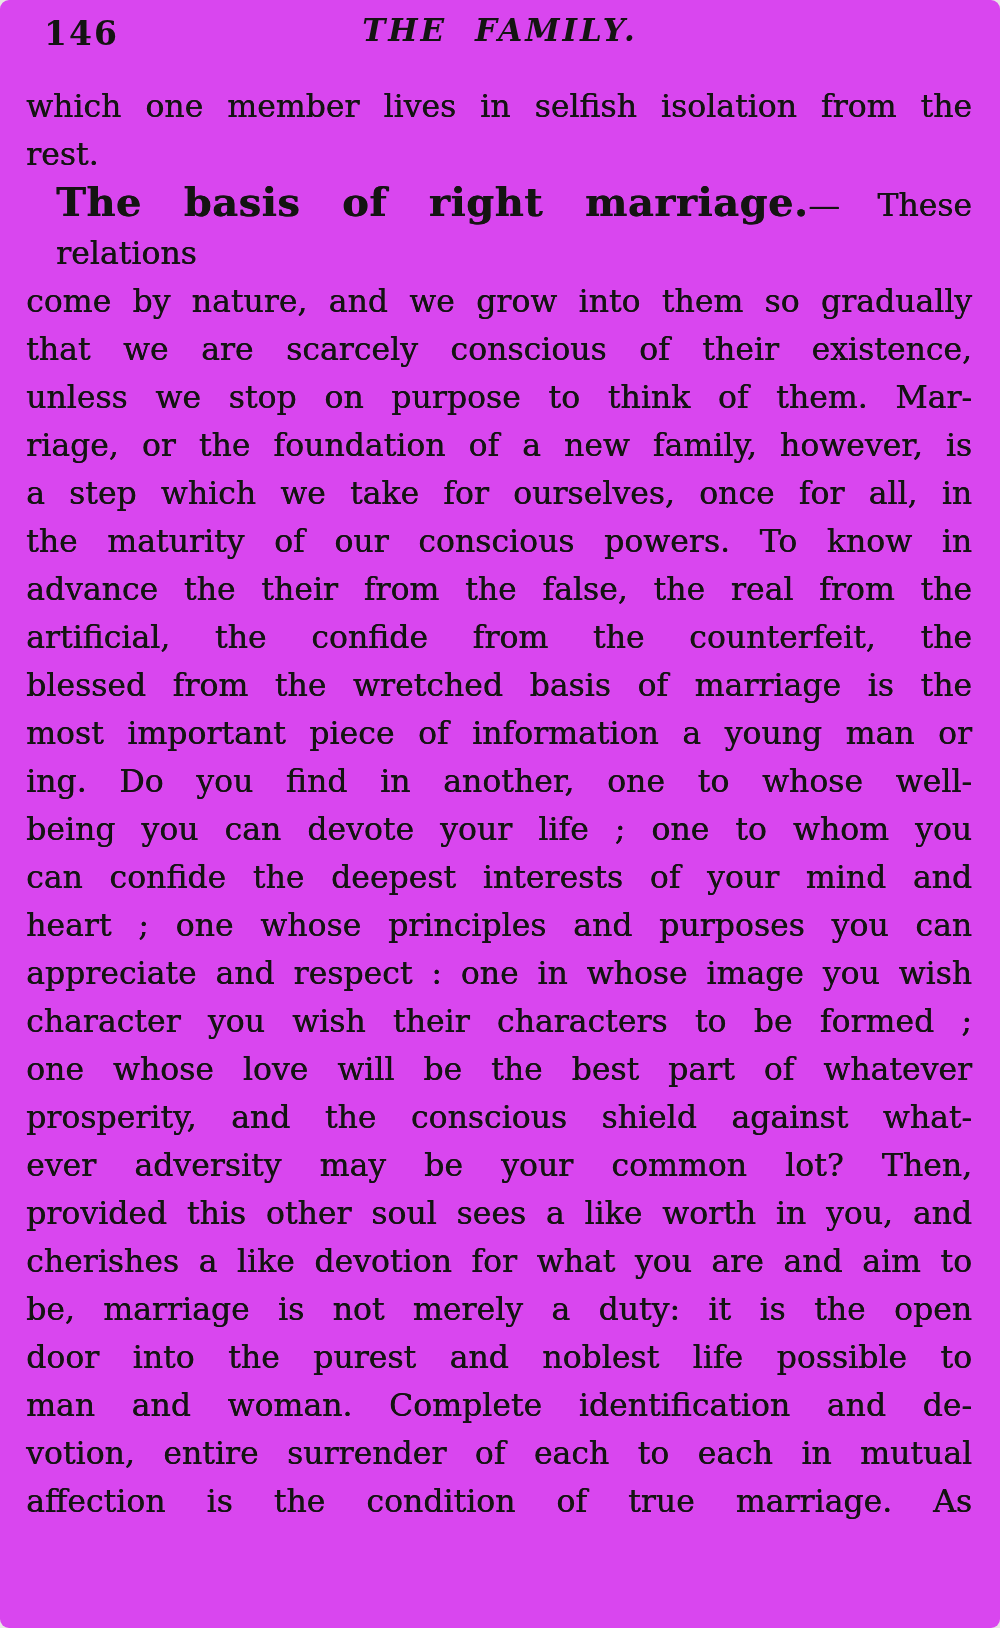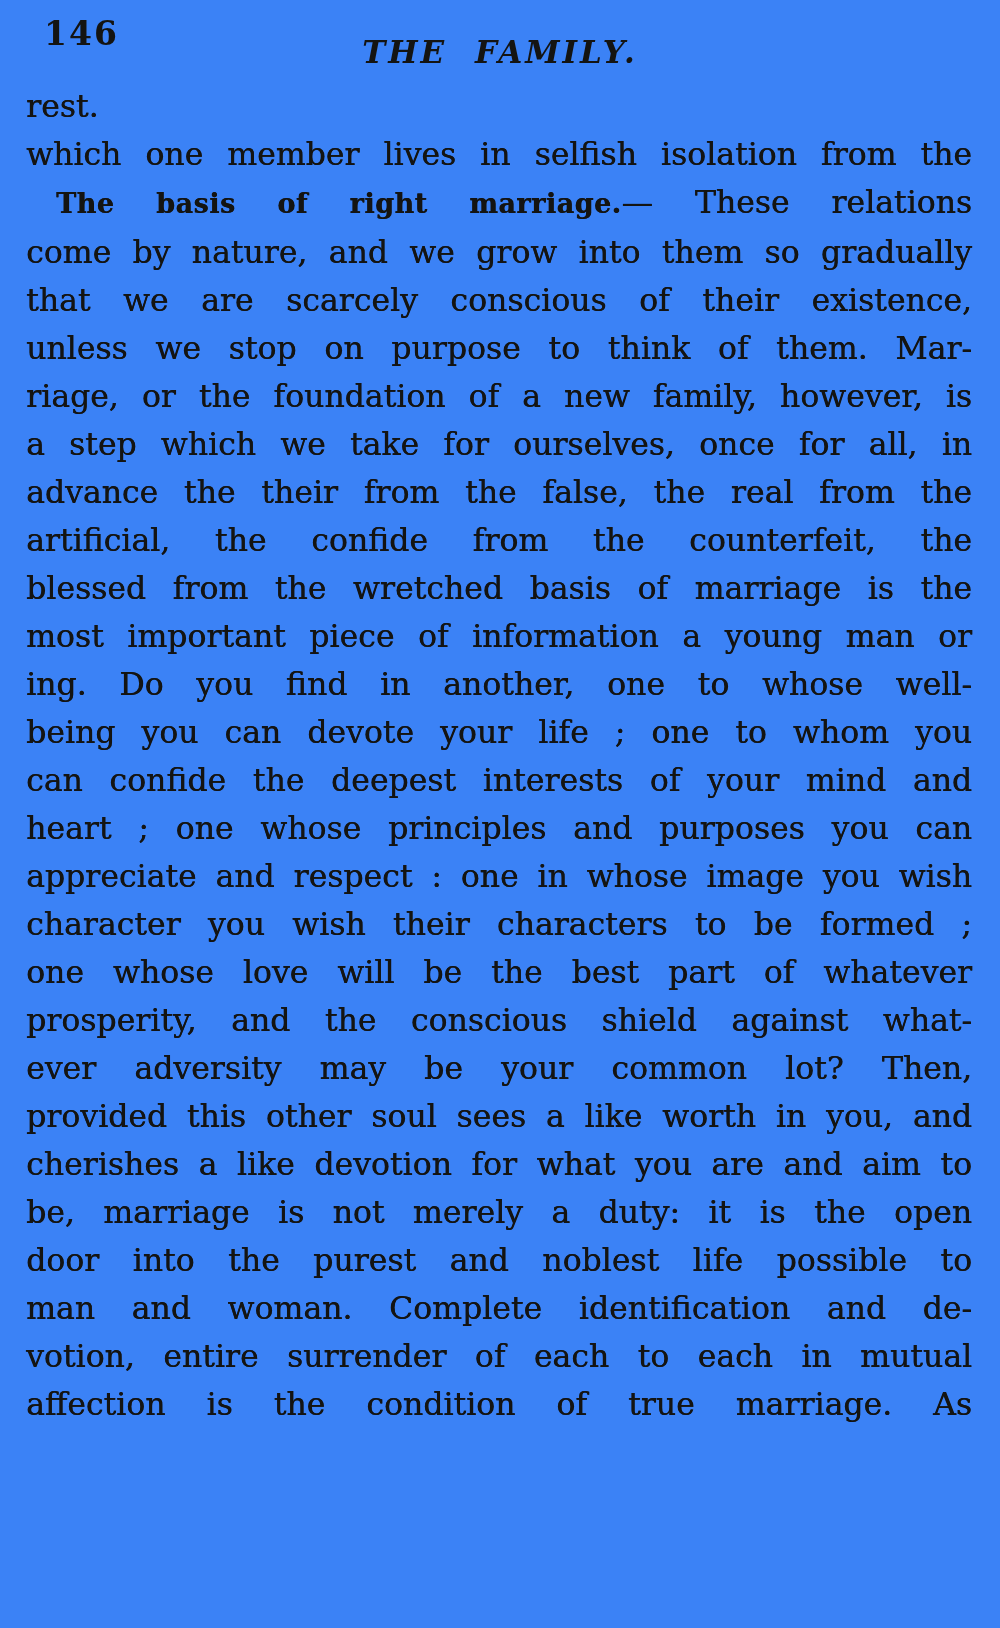--- a/index.html
+++ b/index.html
@@ -5,45 +5,46 @@
   html, body {
     margin: 0;
     padding: 0;
     background: #e8e8e4;
   }
   .page {
     position: relative;
     width: 1000px;
     height: 1628px;
     margin: 0 auto;
-    background: #3b82f6;
+    background: #d946ef;
     color: #141412;
     font-family: "DejaVu Serif", serif;
     overflow: hidden;
+    border-radius: 9px;
   }
   .running-head {
     position: absolute;
     top: 10px;
     left: 0;
     right: 0;
     height: 52px;
   }
   .page-num {
     position: absolute;
     left: 44px;
     top: 4px;
     font-size: 33px;
     letter-spacing: 2px;
     font-weight: bold;
   }
   .running-title {
     position: absolute;
     left: 0;
     right: 0;
-    top: 24px;
+    top: 2px;
     text-align: center;
     font-style: italic;
     font-weight: bold;
     font-size: 31px;
     letter-spacing: 3px;
     word-spacing: 14px;
   }
   .text-block {
     position: absolute;
     top: 82px;
@@ -60,42 +61,43 @@
   .line.just {
     white-space: normal;
     text-align: justify;
     text-align-last: justify;
   }
   .line.indent {
     padding-left: 30px;
   }
   .lead {
     font-weight: bold;
-    font-size: 27px;
+    font-size: 40px;
     letter-spacing: 0.5px;
   }
 </style>
 </head>
 <body>
 
 <div class="page">
   <header class="running-head">
     <span class="page-num">146</span>
     <span class="running-title">THE FAMILY.</span>
   </header>
 
   <main class="text-block" id="body-lines">
+      <div class="line just">which one member lives in selfish isolation from the</div>
       <div class="line">rest.</div>
-      <div class="line just">which one member lives in selfish isolation from the</div>
       <div class="line just indent"><span class="lead">The basis of right marriage.</span><span>— These relations</span></div>
       <div class="line just">come by nature, and we grow into them so gradually</div>
       <div class="line just">that we are scarcely conscious of their existence,</div>
       <div class="line just">unless we stop on purpose to think of them.  Mar-</div>
       <div class="line just">riage, or the foundation of a new family, however, is</div>
       <div class="line just">a step which we take for ourselves, once for all, in</div>
+      <div class="line just">the maturity of our conscious powers.  To know in</div>
       <div class="line just">advance the their from the false, the real from the</div>
       <div class="line just">artificial, the confide from the counterfeit, the</div>
       <div class="line just">blessed from the wretched basis of marriage is the</div>
       <div class="line just">most important piece of information a young man or</div>
       <div class="line just">ing.  Do you find in another, one to whose well-</div>
       <div class="line just">being you can devote your life ; one to whom you</div>
       <div class="line just">can confide the deepest interests of your mind and</div>
       <div class="line just">heart ; one whose principles and purposes you can</div>
       <div class="line just">appreciate and respect : one in whose image you wish</div>
       <div class="line just">character you wish their characters to be formed ;</div>

